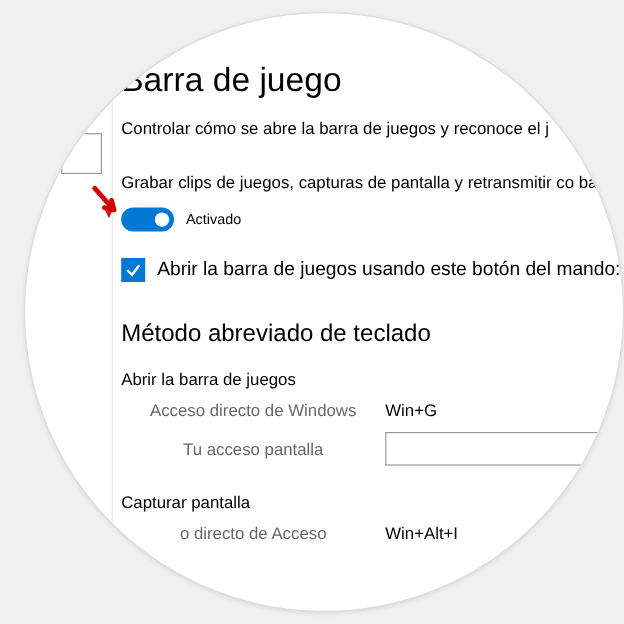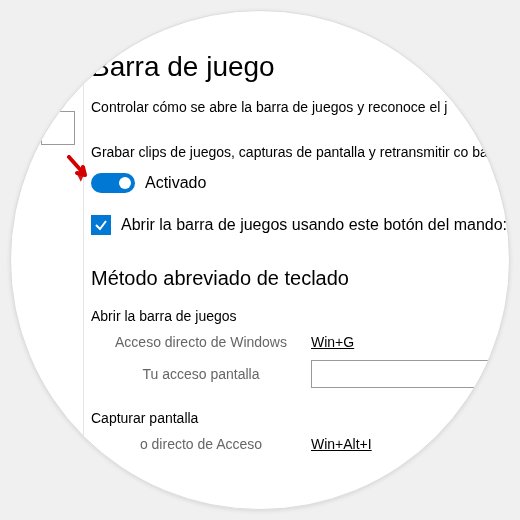--- a/index.html
+++ b/index.html
@@ -7,21 +7,21 @@
     margin: 0;
     width: 520px;
     height: 520px;
     font-family: "Segoe UI", Arial, sans-serif;
     background: #f0f0f0;
     position: relative;
     overflow: hidden;
   }
   .circle-mask {
     position: absolute;
-    left: 10px;
+    left: 20px;
     top: 10px;
     width: 500px;
     height: 500px;
     border-radius: 50%;
     overflow: hidden;
     background: #fff;
     border: 1px solid #ddd;
     box-shadow: 0 1px 4px rgba(0,0,0,0.1);
   }
   .content {
@@ -92,21 +92,21 @@
     content: "";
     position: absolute;
     right: 4px;
     top: 4px;
     width: 12px;
     height: 12px;
     background: #fff;
     border-radius: 50%;
   }
   .toggle-label {
-    font-size: 16px;
+    font-size: 12px;
   }
   .check-row {
     display: flex;
     align-items: center;
     gap: 10px;
     margin-bottom: 32px;
   }
   .checkbox {
     width: 20px;
     height: 20px;
@@ -153,21 +153,20 @@
     margin-bottom: 10px;
   }
   .shortcut-label {
     color: #666;
     width: 220px;
     flex-shrink: 0;
     text-align: center;
   }
   .shortcut-value {
     color: #000;
-    text-decoration: underline;
   }
   .shortcut-input {
     width: 180px;
     height: 28px;
     border: 1px solid #999;
     background: #fff;
     font-size: 14px;
     padding: 0 6px;
   }
 </style>

